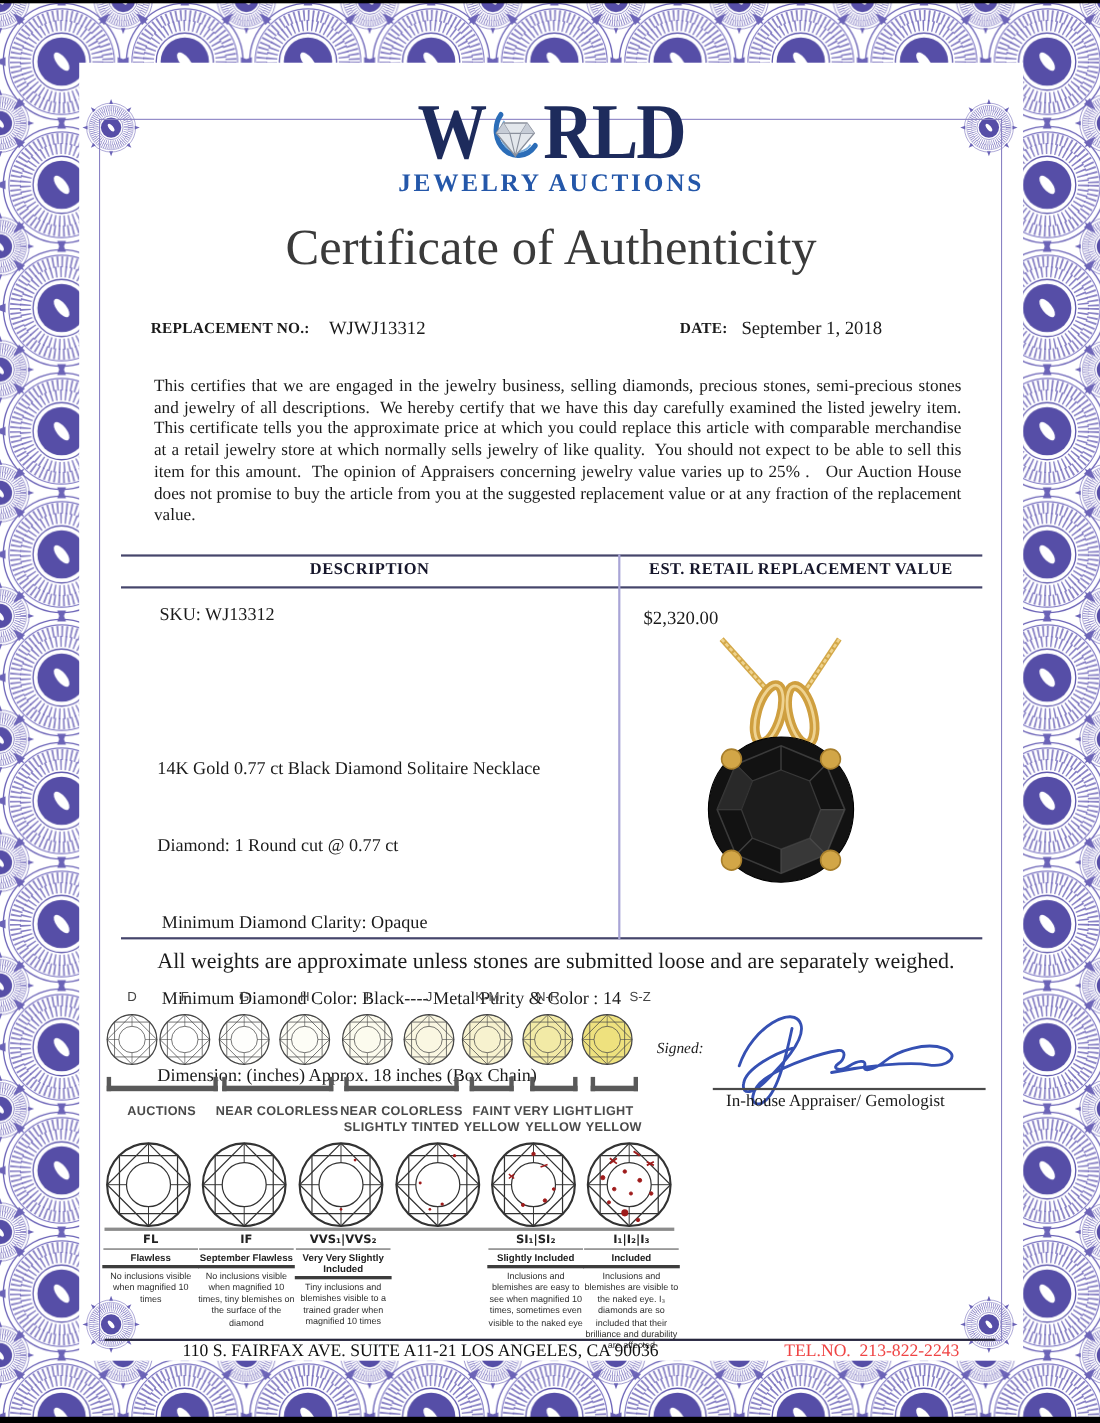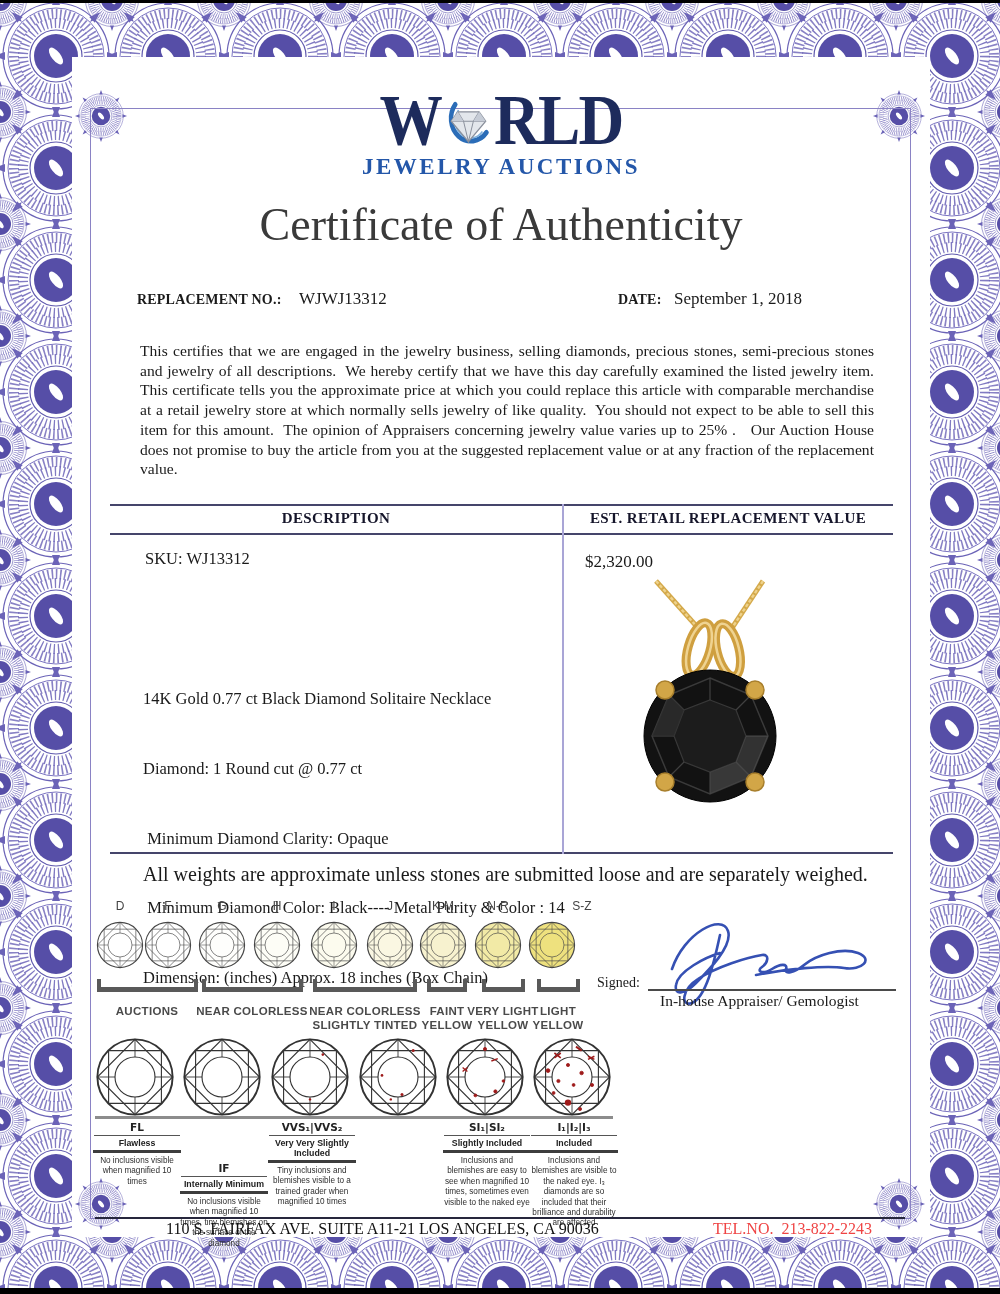--- a/index.html
+++ b/index.html
@@ -59,21 +59,21 @@
   .cl-circle{top:1037px;color:#333;}
   .cl-sep{left:95px;top:1116px;width:518px;height:3px;background:#8c8c8c;}
   .cl-col{top:1121px;width:88px;text-align:center;color:#222;}
   .cl-grade{font-family:"DejaVu Sans", sans-serif;font-weight:bold;font-size:10.5px;}
   .cl-thin{height:1px;background:#555;margin:2px 1px 1px;}
   .cl-name{font-size:8.8px;font-weight:bold;padding-top:1px;}
   .cl-thick{height:3px;background:#3d3d3d;margin:2px 0 3px;}
   .cl-desc{font-size:8.2px;line-height:10.4px;color:#2e2e2e;}
 
   
-  .sig-label{left:597px;top:975px;font-size:14px;}
+  .sig-label{left:597px;top:946px;font-size:14px;font-style:italic;}
   .sig-line{left:648px;top:989px;width:248px;height:1.5px;background:#4a4a4a;}
   .sig-role{left:660px;top:992px;font-size:15.5px;}
   .sig-svg{left:636px;top:905px;}
 
   
   .inner-border{left:90px;top:108px;width:819px;height:1109px;border:1.4px solid #8a82c4;}
   .gem-svg{display:block;}
 </style>
 </head>
 <body>
@@ -321,24 +321,24 @@
 
   <div class="abs cl-sep"></div>
 
   <div class="abs sans cl-col" style="left:93px;">
     <div class="cl-grade">FL</div>
     <div class="cl-thin"></div>
     <div class="cl-name">Flawless</div>
     <div class="cl-thick"></div>
     <div class="cl-desc">No inclusions visible when magnified 10 times</div>
   </div>
-  <div class="abs sans cl-col" style="left:180px;margin-top:41px;">
+  <div class="abs sans cl-col" style="left:180px;">
     <div class="cl-grade">IF</div>
     <div class="cl-thin"></div>
-    <div class="cl-name">Internally Minimum</div>
+    <div class="cl-name">September Flawless</div>
     <div class="cl-thick"></div>
     <div class="cl-desc">No inclusions visible when magnified 10 times, tiny blemishes on the surface of the diamond</div>
   </div>
   <div class="abs sans cl-col" style="left:268px;">
     <div class="cl-grade">VVS₁|VVS₂</div>
     <div class="cl-thin"></div>
     <div class="cl-name">Very Very Slightly Included</div>
     <div class="cl-thick"></div>
     <div class="cl-desc">Tiny inclusions and blemishes visible to a trained grader when magnified 10 times</div>
   </div>

